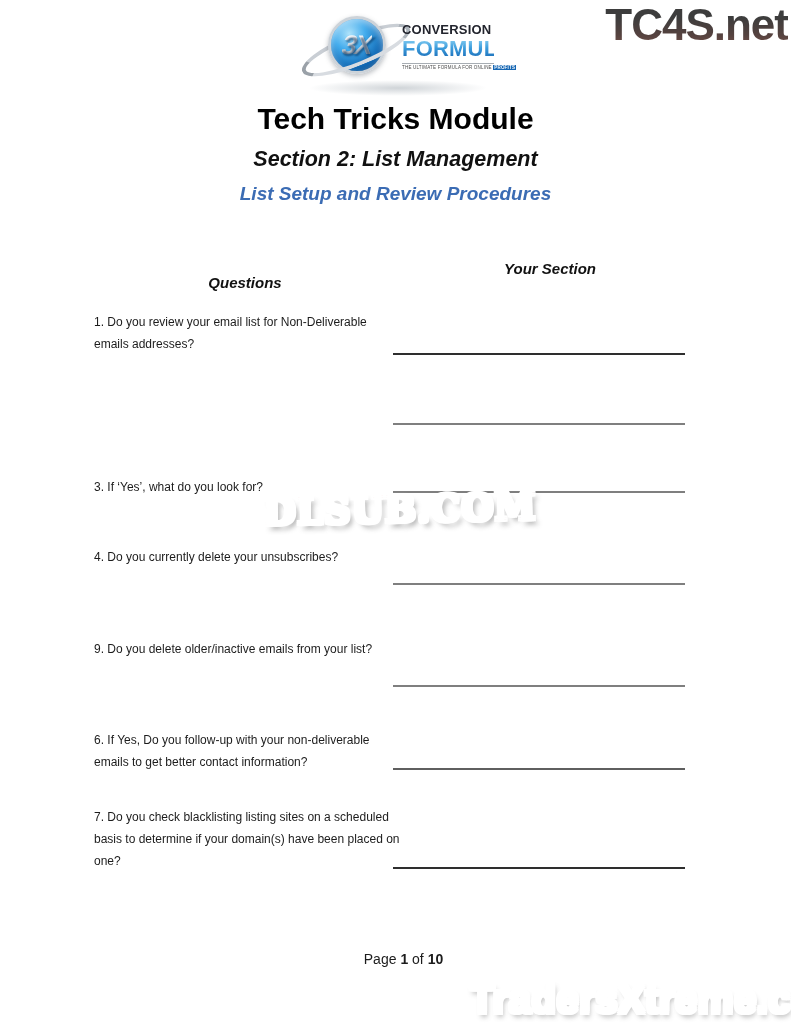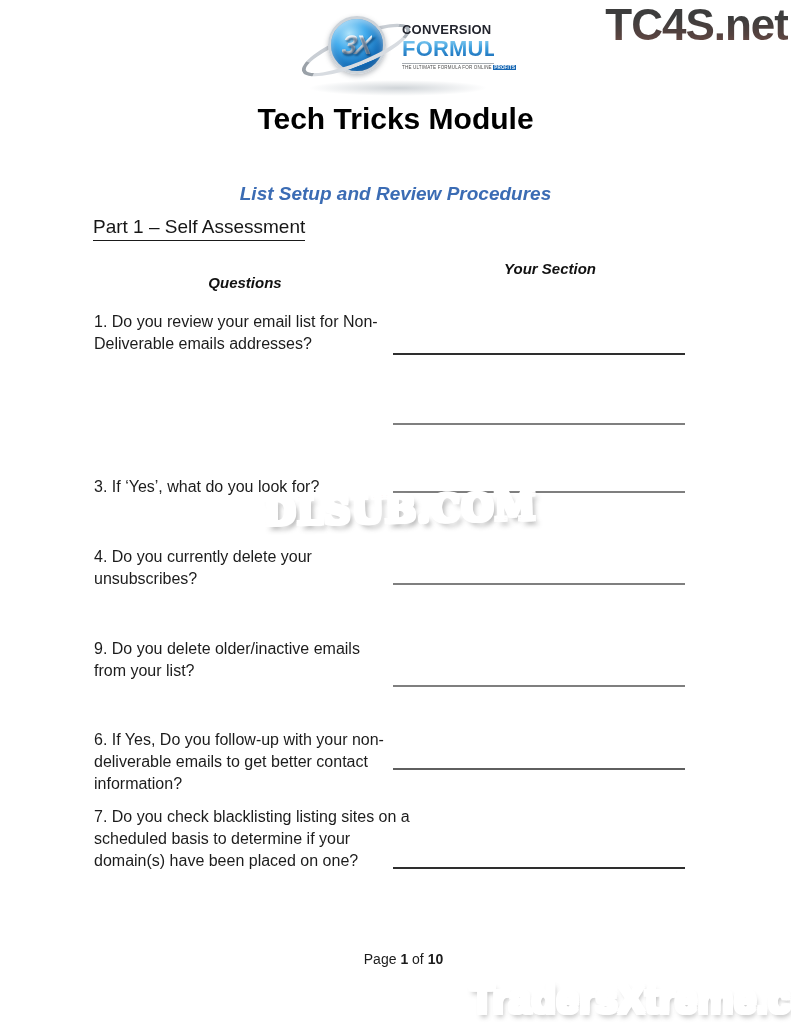--- a/index.html
+++ b/index.html
@@ -78,21 +78,21 @@
     font-size:19px; font-weight:bold; font-style:italic; color:#3b6cb4; }
   .part-heading { position:absolute; left:93px; top:216px; font-size:19px; color:#161616; }
   .part-heading span { border-bottom:1.5px solid #1a1a1a; padding-bottom:3px; }
 
   
   .col-h { position:absolute; top:260px; width:170px; text-align:center;
     font-size:15px; font-weight:bold; font-style:italic; color:#111; }
   .col-h.qh { left:160px;margin-top:14px; }
   .col-h.ah { left:465px; }
 
-  .q-text { position:absolute; left:94px; width:302px; font-size:16px; line-height:22px; color:#1c1c1c; }
+  .q-text { position:absolute; left:94px; width:302px; font-size:12px; line-height:22px; color:#1c1c1c; }
   .a-line { position:absolute; left:393px; width:292px; height:0; border-top:2px solid #7f7f7f; }
   .a-line.shade-dark { border-top-color:#2e2e2e; }
   .a-line.shade-mid  { border-top-color:#5f5f5f; }
 
   
   .dlsub {
     position:absolute; left:246px; top:487px; width:308px; text-align:center; z-index:6;
     font-family:"DejaVu Serif", serif; font-weight:bold; font-size:37px; letter-spacing:1px;
     transform:rotate(-1.2deg);
     background:linear-gradient(#e04a44 0%, #c41a20 45%, #8c0c11 100%);
@@ -124,25 +124,23 @@
       <div class="tagline">
         <span>THE ULTIMATE FORMULA FOR ONLINE</span>
         <span class="hl">PROFITS</span>
       </div>
     </div>
   </div>
 
   <div class="tc4s">TC4S.net</div>
 
   <div class="title-main">Tech Tricks Module</div>
+  <div class="title-section">Section 2: List Management</div>
   <div class="title-sub">List Setup and Review Procedures</div>
 
-  <div class="part-heading">
-    <span>Part 1 – Self Assessment</span>
-  </div>
 
   <div class="col-h qh">Questions</div>
   <div class="col-h ah">Your Section</div>
 
   <div class="q-text" style="top:311px">1. Do you review your email list for Non-Deliverable emails addresses?</div>
   <div class="a-line shade-dark" style="top:353px"></div>
 
   <div class="a-line" style="top:423px"></div>
 
   <div class="q-text" style="top:476px">3. If ‘Yes’, what do you look for?</div>

